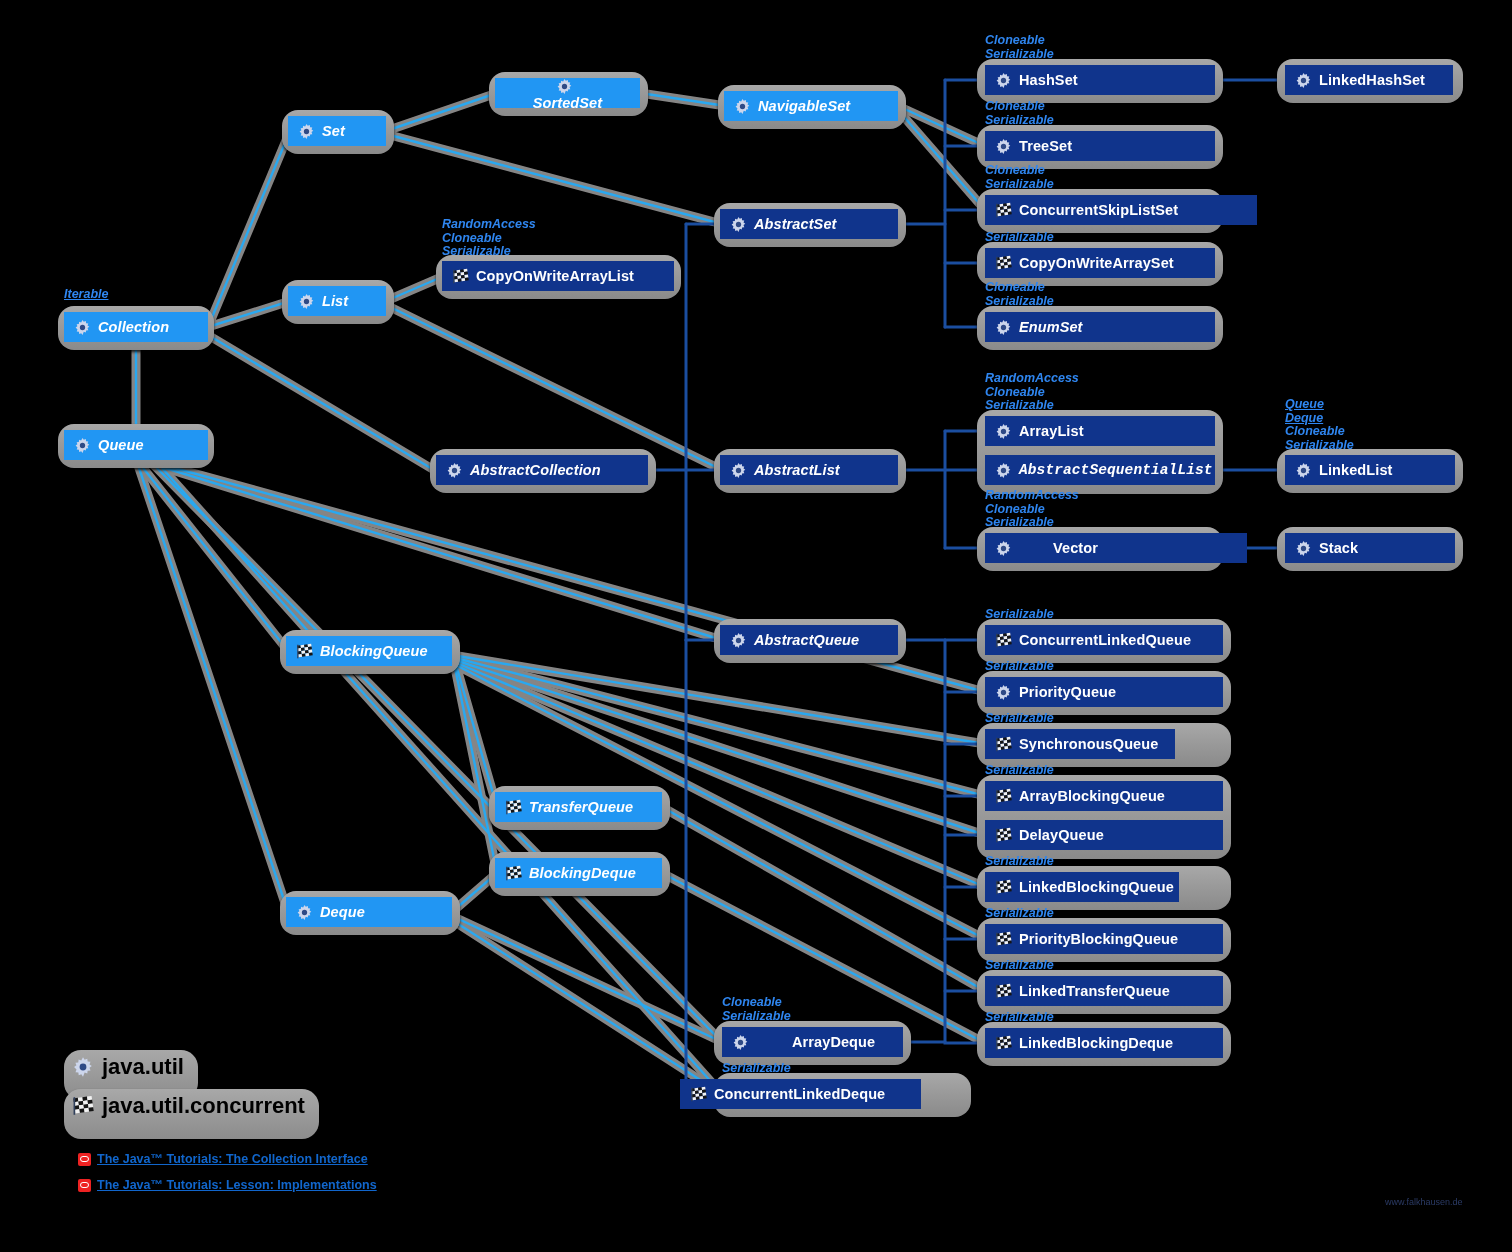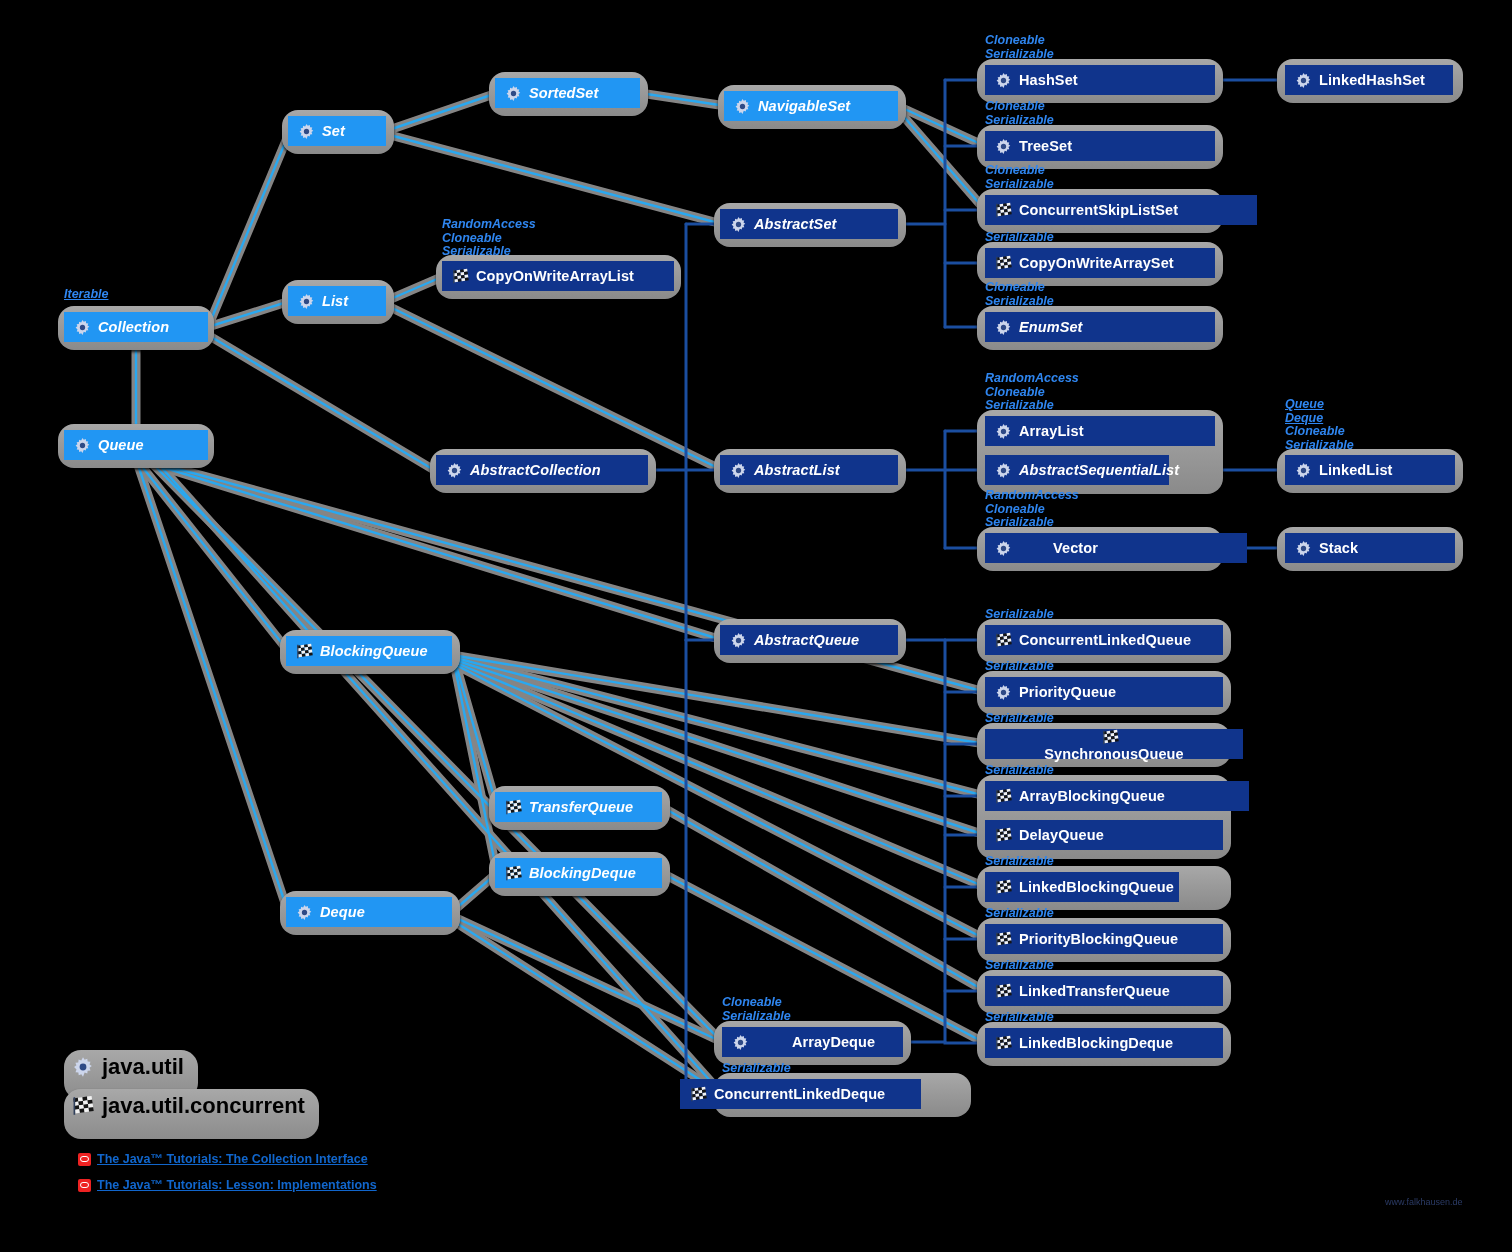--- a/index.html
+++ b/index.html
@@ -324,21 +324,21 @@
         <svg viewBox="0 0 20 20" width="17" height="17">
           <g fill="#c9d2e8" stroke="#6b7severity" stroke-width="0">
             <path fill="#cdd6ec" d="M10 1.2l1.5 2.1 2.4-.9.3 2.6 2.6.3-.9 2.4 2.1 1.5-2.1 1.5.9 2.4-2.6.3-.3 2.6-2.4-.9L10 18.8 8.5 16.7l-2.4.9-.3-2.6-2.6-.3.9-2.4L1.9 10l2.1-1.5-.9-2.4 2.6-.3.3-2.6 2.4.9z"></path>
             <circle cx="10" cy="10" r="3.1" fill="#2f4a86"></circle>
           </g>
         </svg>
       </span>
       <span class="lbl">Set</span>
       <span class="gen"> <e></e></span>
     </div>
-  <div class="node iface" style="left:495px; top:78px;  width:145px;">
+  <div class="node iface" style="left:495px; top:78px;  width:145px;flex-direction:column;">
       <span class="ico">
         <svg viewBox="0 0 20 20" width="17" height="17">
           <g fill="#c9d2e8" stroke="#6b7severity" stroke-width="0">
             <path fill="#cdd6ec" d="M10 1.2l1.5 2.1 2.4-.9.3 2.6 2.6.3-.9 2.4 2.1 1.5-2.1 1.5.9 2.4-2.6.3-.3 2.6-2.4-.9L10 18.8 8.5 16.7l-2.4.9-.3-2.6-2.6-.3.9-2.4L1.9 10l2.1-1.5-.9-2.4 2.6-.3.3-2.6 2.4.9z"></path>
             <circle cx="10" cy="10" r="3.1" fill="#2f4a86"></circle>
           </g>
         </svg>
       </span>
       <span class="lbl">SortedSet</span>
       <span class="gen"> <e></e></span>
@@ -646,21 +646,21 @@
         <svg viewBox="0 0 20 20" width="17" height="17">
           <g fill="#c9d2e8" stroke="#6b7severity" stroke-width="0">
             <path fill="#cdd6ec" d="M10 1.2l1.5 2.1 2.4-.9.3 2.6 2.6.3-.9 2.4 2.1 1.5-2.1 1.5.9 2.4-2.6.3-.3 2.6-2.4-.9L10 18.8 8.5 16.7l-2.4.9-.3-2.6-2.6-.3.9-2.4L1.9 10l2.1-1.5-.9-2.4 2.6-.3.3-2.6 2.4.9z"></path>
             <circle cx="10" cy="10" r="3.1" fill="#2f4a86"></circle>
           </g>
         </svg>
       </span>
       <span class="lbl">ArrayList</span>
       <span class="gen"> <e></e></span>
     </div>
-  <div class="node cls abs" style="left:985px; top:455px; width:184px;">
+  <div class="node cls abs" style="left:985px; top:455px; width:230px;font-family:Liberation Mono, monospace;">
       <span class="ico">
         <svg viewBox="0 0 20 20" width="17" height="17">
           <g fill="#c9d2e8" stroke="#6b7severity" stroke-width="0">
             <path fill="#cdd6ec" d="M10 1.2l1.5 2.1 2.4-.9.3 2.6 2.6.3-.9 2.4 2.1 1.5-2.1 1.5.9 2.4-2.6.3-.3 2.6-2.4-.9L10 18.8 8.5 16.7l-2.4.9-.3-2.6-2.6-.3.9-2.4L1.9 10l2.1-1.5-.9-2.4 2.6-.3.3-2.6 2.4.9z"></path>
             <circle cx="10" cy="10" r="3.1" fill="#2f4a86"></circle>
           </g>
         </svg>
       </span>
       <span class="lbl">AbstractSequentialList</span>
       <span class="gen"> <e></e></span>
@@ -734,21 +734,21 @@
         <svg viewBox="0 0 20 20" width="17" height="17">
           <g fill="#c9d2e8" stroke="#6b7severity" stroke-width="0">
             <path fill="#cdd6ec" d="M10 1.2l1.5 2.1 2.4-.9.3 2.6 2.6.3-.9 2.4 2.1 1.5-2.1 1.5.9 2.4-2.6.3-.3 2.6-2.4-.9L10 18.8 8.5 16.7l-2.4.9-.3-2.6-2.6-.3.9-2.4L1.9 10l2.1-1.5-.9-2.4 2.6-.3.3-2.6 2.4.9z"></path>
             <circle cx="10" cy="10" r="3.1" fill="#2f4a86"></circle>
           </g>
         </svg>
       </span>
       <span class="lbl">PriorityQueue</span>
       <span class="gen"> <e></e></span>
     </div>
-  <div class="node cls" style="left:985px; top:729px; width:258px;flex-direction:column;">
+  <div class="node cls" style="left:985px; top:729px; width:190px;">
       <span class="ico">
         <svg viewBox="0 0 20 20" width="17" height="17">
           <g transform="rotate(-8 10 10)">
             <rect x="2.2" y="2" width="4.2" height="3.444" fill="#151515"></rect>
             <rect x="6.4" y="2" width="4.2" height="3.444" fill="#f2f2f2"></rect>
             <rect x="10.600000000000001" y="2" width="4.2" height="3.444" fill="#151515"></rect>
             <rect x="14.8" y="2" width="4.2" height="3.444" fill="#f2f2f2"></rect>
             <rect x="2.2" y="5.444" width="4.2" height="3.444" fill="#f2f2f2"></rect>
             <rect x="6.4" y="5.444" width="4.2" height="3.444" fill="#151515"></rect>
             <rect x="10.600000000000001" y="5.444" width="4.2" height="3.444" fill="#f2f2f2"></rect>
@@ -761,21 +761,21 @@
             <rect x="6.4" y="12.332" width="4.2" height="3.444" fill="#151515"></rect>
             <rect x="10.600000000000001" y="12.332" width="4.2" height="3.444" fill="#f2f2f2"></rect>
             <rect x="14.8" y="12.332" width="4.2" height="3.444" fill="#151515"></rect>
           </g>
           <rect x="1.4" y="2" width="1.5" height="16" fill="#30405c"></rect>
         </svg>
       </span>
       <span class="lbl">SynchronousQueue</span>
       <span class="gen"> <e></e></span>
     </div>
-  <div class="node cls" style="left:985px; top:781px; width:264px;">
+  <div class="node cls" style="left:985px; top:781px; width:238px;">
       <span class="ico">
         <svg viewBox="0 0 20 20" width="17" height="17">
           <g transform="rotate(-8 10 10)">
             <rect x="2.2" y="2" width="4.2" height="3.444" fill="#151515"></rect>
             <rect x="6.4" y="2" width="4.2" height="3.444" fill="#f2f2f2"></rect>
             <rect x="10.600000000000001" y="2" width="4.2" height="3.444" fill="#151515"></rect>
             <rect x="14.8" y="2" width="4.2" height="3.444" fill="#f2f2f2"></rect>
             <rect x="2.2" y="5.444" width="4.2" height="3.444" fill="#f2f2f2"></rect>
             <rect x="6.4" y="5.444" width="4.2" height="3.444" fill="#151515"></rect>
             <rect x="10.600000000000001" y="5.444" width="4.2" height="3.444" fill="#f2f2f2"></rect>

